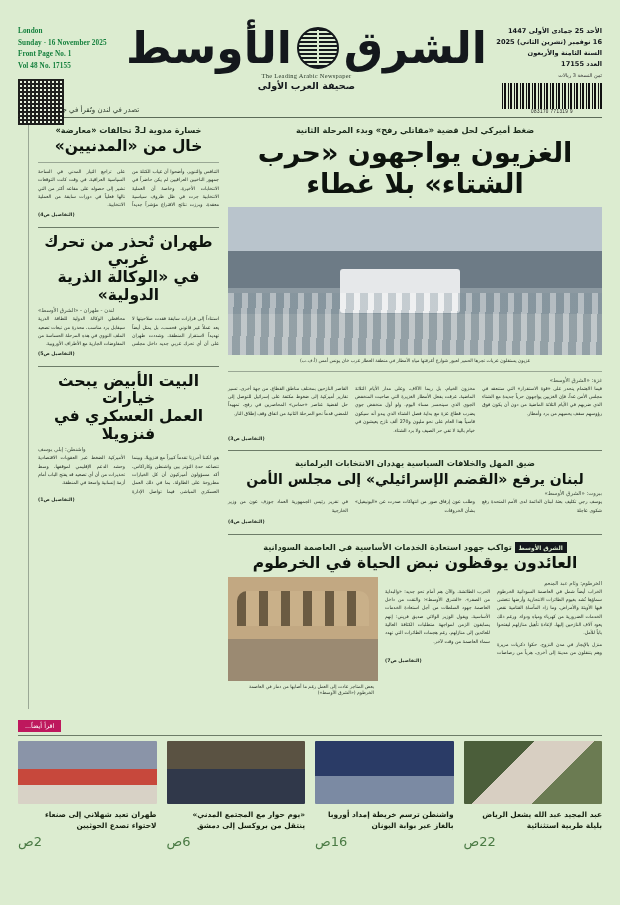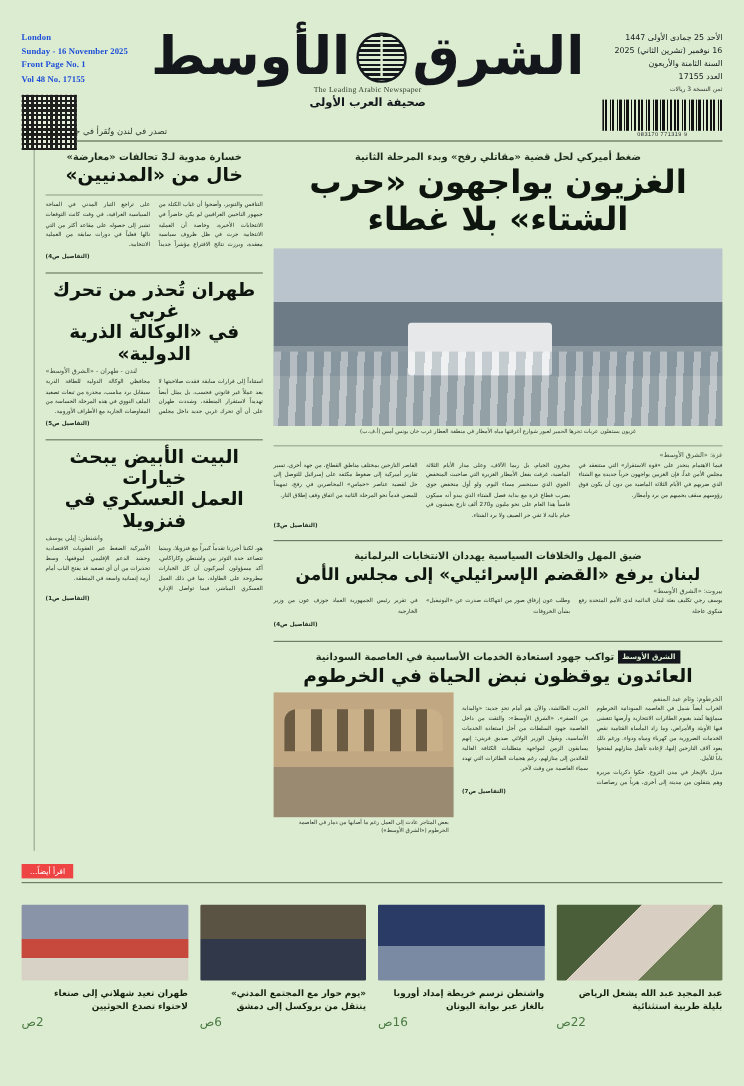--- a/index.html
+++ b/index.html
@@ -6,40 +6,40 @@
   html, body {
     width: 620px; height: 905px;
     background: #dcecd0;
     font-family: "DejaVu Sans", sans-serif;
     overflow: hidden;
   }
   .page { position: relative; width: 620px; height: 905px; background: #dcecd0; padding: 0 18px; }
 
   
   .masthead { display: flex; align-items: flex-start; justify-content: space-between; padding-top: 26px; height: 102px; }
-  .mh-left { width: 120px; font-family: "Liberation Serif", serif; color: #1d4ed8; }
+  .mh-left { width: 120px; font-family: "Liberation Serif", serif; color: #15803d; }
   .mh-left .ml { font-size: 7.2px; font-weight: bold; line-height: 1.62; letter-spacing: .1px; }
   .qr { margin-top: 6px; width: 46px; height: 46px;
         background-image:
           repeating-linear-gradient(90deg,#111 0 2px,transparent 2px 4px),
           repeating-linear-gradient(0deg,#111 0 2px,transparent 2px 4px);
         background-color: #e8f2e0; opacity: .93; }
   .mh-center { flex: 1; position: relative; display: flex; flex-direction: column; align-items: center; }
   .logo-row { display: flex; align-items: center; justify-content: center; direction: rtl; gap: 2px; }
   .logo-word { font-family: "DejaVu Sans", sans-serif; font-weight: bold; font-size: 44px; color: #14181c;
                letter-spacing: -1px; line-height: .98; }
   .globe { width: 42px; height: 42px; border-radius: 50%; margin: 0 3px;
            background:
              repeating-linear-gradient(0deg,#14181c 0 2px,#dcecd0 2px 4px);
            border: 2px solid #14181c; position: relative; overflow: hidden; }
   .globe:after { content:""; position:absolute; left:47%; top:4%; width:6%; height:92%; background:#dcecd0; }
   .mh-sub-en { font-family: "Liberation Serif", serif; font-size: 6.4px; color: #2a3a2a; margin-top: 3px; letter-spacing: .3px; }
   .mh-sub-ar { font-size: 9.6px; font-weight: bold; color: #14181c; direction: rtl; margin-top: 1px; text-align: right; }
   .mh-right { width: 128px; text-align: right; direction: rtl; color: #14181c; }
-  .mh-right .mr { font-size: 6.6px; font-weight: normal; line-height: 1.66; }
+  .mh-right .mr { font-size: 6.6px; font-weight: bold; line-height: 1.66; }
   .price { font-size: 5px; direction: rtl; margin-top: 2px; color:#333; }
   .barcode { margin-top: 5px; height: 26px; width: 100px; margin-left: auto;
              background: repeating-linear-gradient(90deg,#111 0 1px,transparent 1px 2px,#111 2px 4px,transparent 4px 6px); }
   .barcode-num { font-family: "Liberation Sans", sans-serif; font-size: 4.6px; letter-spacing: .4px; color:#222; text-align:center; width:100px; margin-left:auto; }
 
   .tagline { text-align: left; direction: rtl; font-size: 7px; color: #2c3a2c; padding: 4px 0 3px; }
   .rule { border-top: 1.1px solid #5c6b58; margin: 0 0 6px; }
 
   
   .cols { display: flex; direction: rtl; gap: 9px; height: 585px; }
@@ -73,30 +73,30 @@
   .photo-sudan:before { content:""; position:absolute; left:6%; top:14%; width:88%; height:34%;
     background: repeating-linear-gradient(90deg, #6b5b42 0 9px, #c9b089 9px 22px); border-radius: 10px 10px 0 0; }
 
   .sep { border-top: .9px solid #6d7c68; margin: 7px 0 6px; }
   .sep-d { border-top: .7px solid #9aa895; margin: 6px 0 5px; }
 
   .tag-ss { display:inline-block; background:#14181c; color:#dcecd0; font-size:6px; font-weight:bold; padding:1px 4px; direction:rtl; vertical-align:middle; }
 
   
   .readalso { direction: rtl; text-align: left; margin: 4px 0 3px; }
-  .readalso span { background:#ef4444; color:#fff; font-size:6.4px; padding:2px 7px; direction:rtl; display:inline-block; }
+  .readalso span { background:#be185d; color:#fff; font-size:6.4px; padding:2px 7px; direction:rtl; display:inline-block; }
   .strip { display: flex; direction: rtl; gap: 10px; padding-top: 5px; border-top: .9px solid #6d7c68; }
-  .scard { width: 140px; direction: rtl; margin-top: 13px; }
+  .scard { width: 140px; direction: rtl; }
   .sphoto { width: 100%; height: 63px; border-radius:1px; }
   .p1 { background: linear-gradient(135deg,#4b5e3a 0 35%, #d8cfc2 35% 65%, #6b7b52 65% 100%); }
   .p2 { background: linear-gradient(180deg,#2a3b66 0 55%, #7b8aa3 55% 100%); }
   .p3 { background: linear-gradient(180deg,#5a5242 0 45%, #30384a 45% 100%); }
   .p4 { background: linear-gradient(180deg,#8a94a8 0 45%, #c7483c 45% 70%, #d8d2c6 70% 100%); }
   .scap { direction: rtl; text-align: right; font-size: 7.4px; font-weight: bold; color: #16200f; line-height: 1.5; margin-top: 5px; }
-  .spage { direction: rtl; font-size: 10px; color: #4a7a44; margin-top: 3px; text-align: left; }
+  .spage { direction: rtl; font-size: 13px; color: #4a7a44; margin-top: 3px; text-align: left; }
 </style>
 </head>
 <body>
 
 <div class="page">
 
   <div class="masthead">
     <div class="mh-left">
       <div class="ml">London</div>
       <div class="ml">Sunday - 16 November 2025</div>

